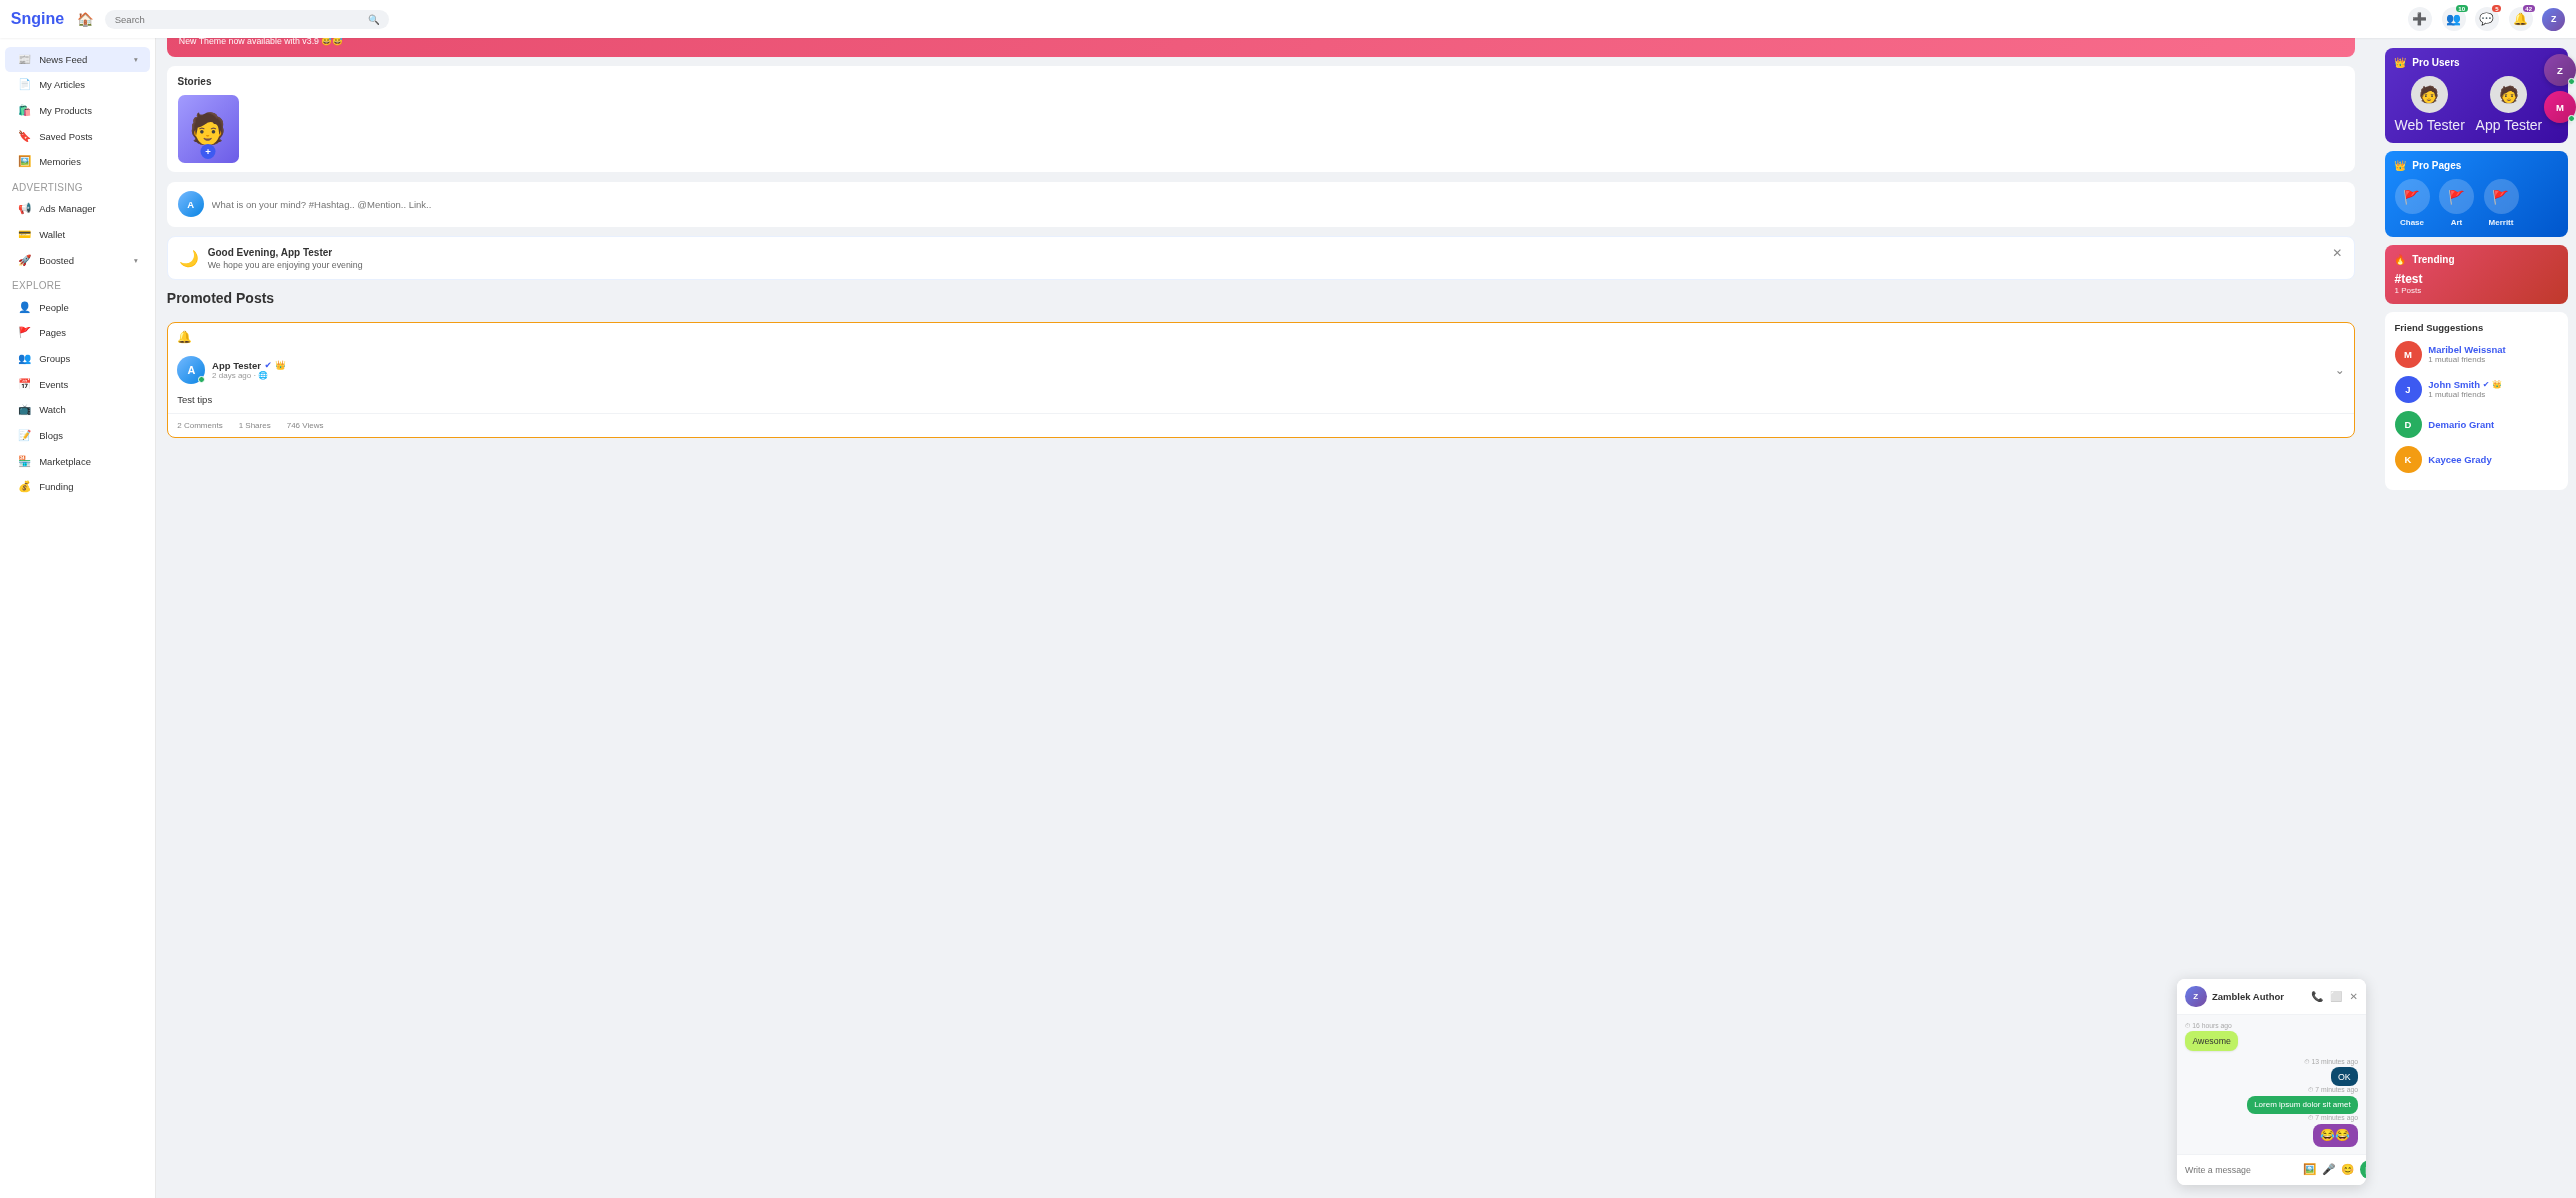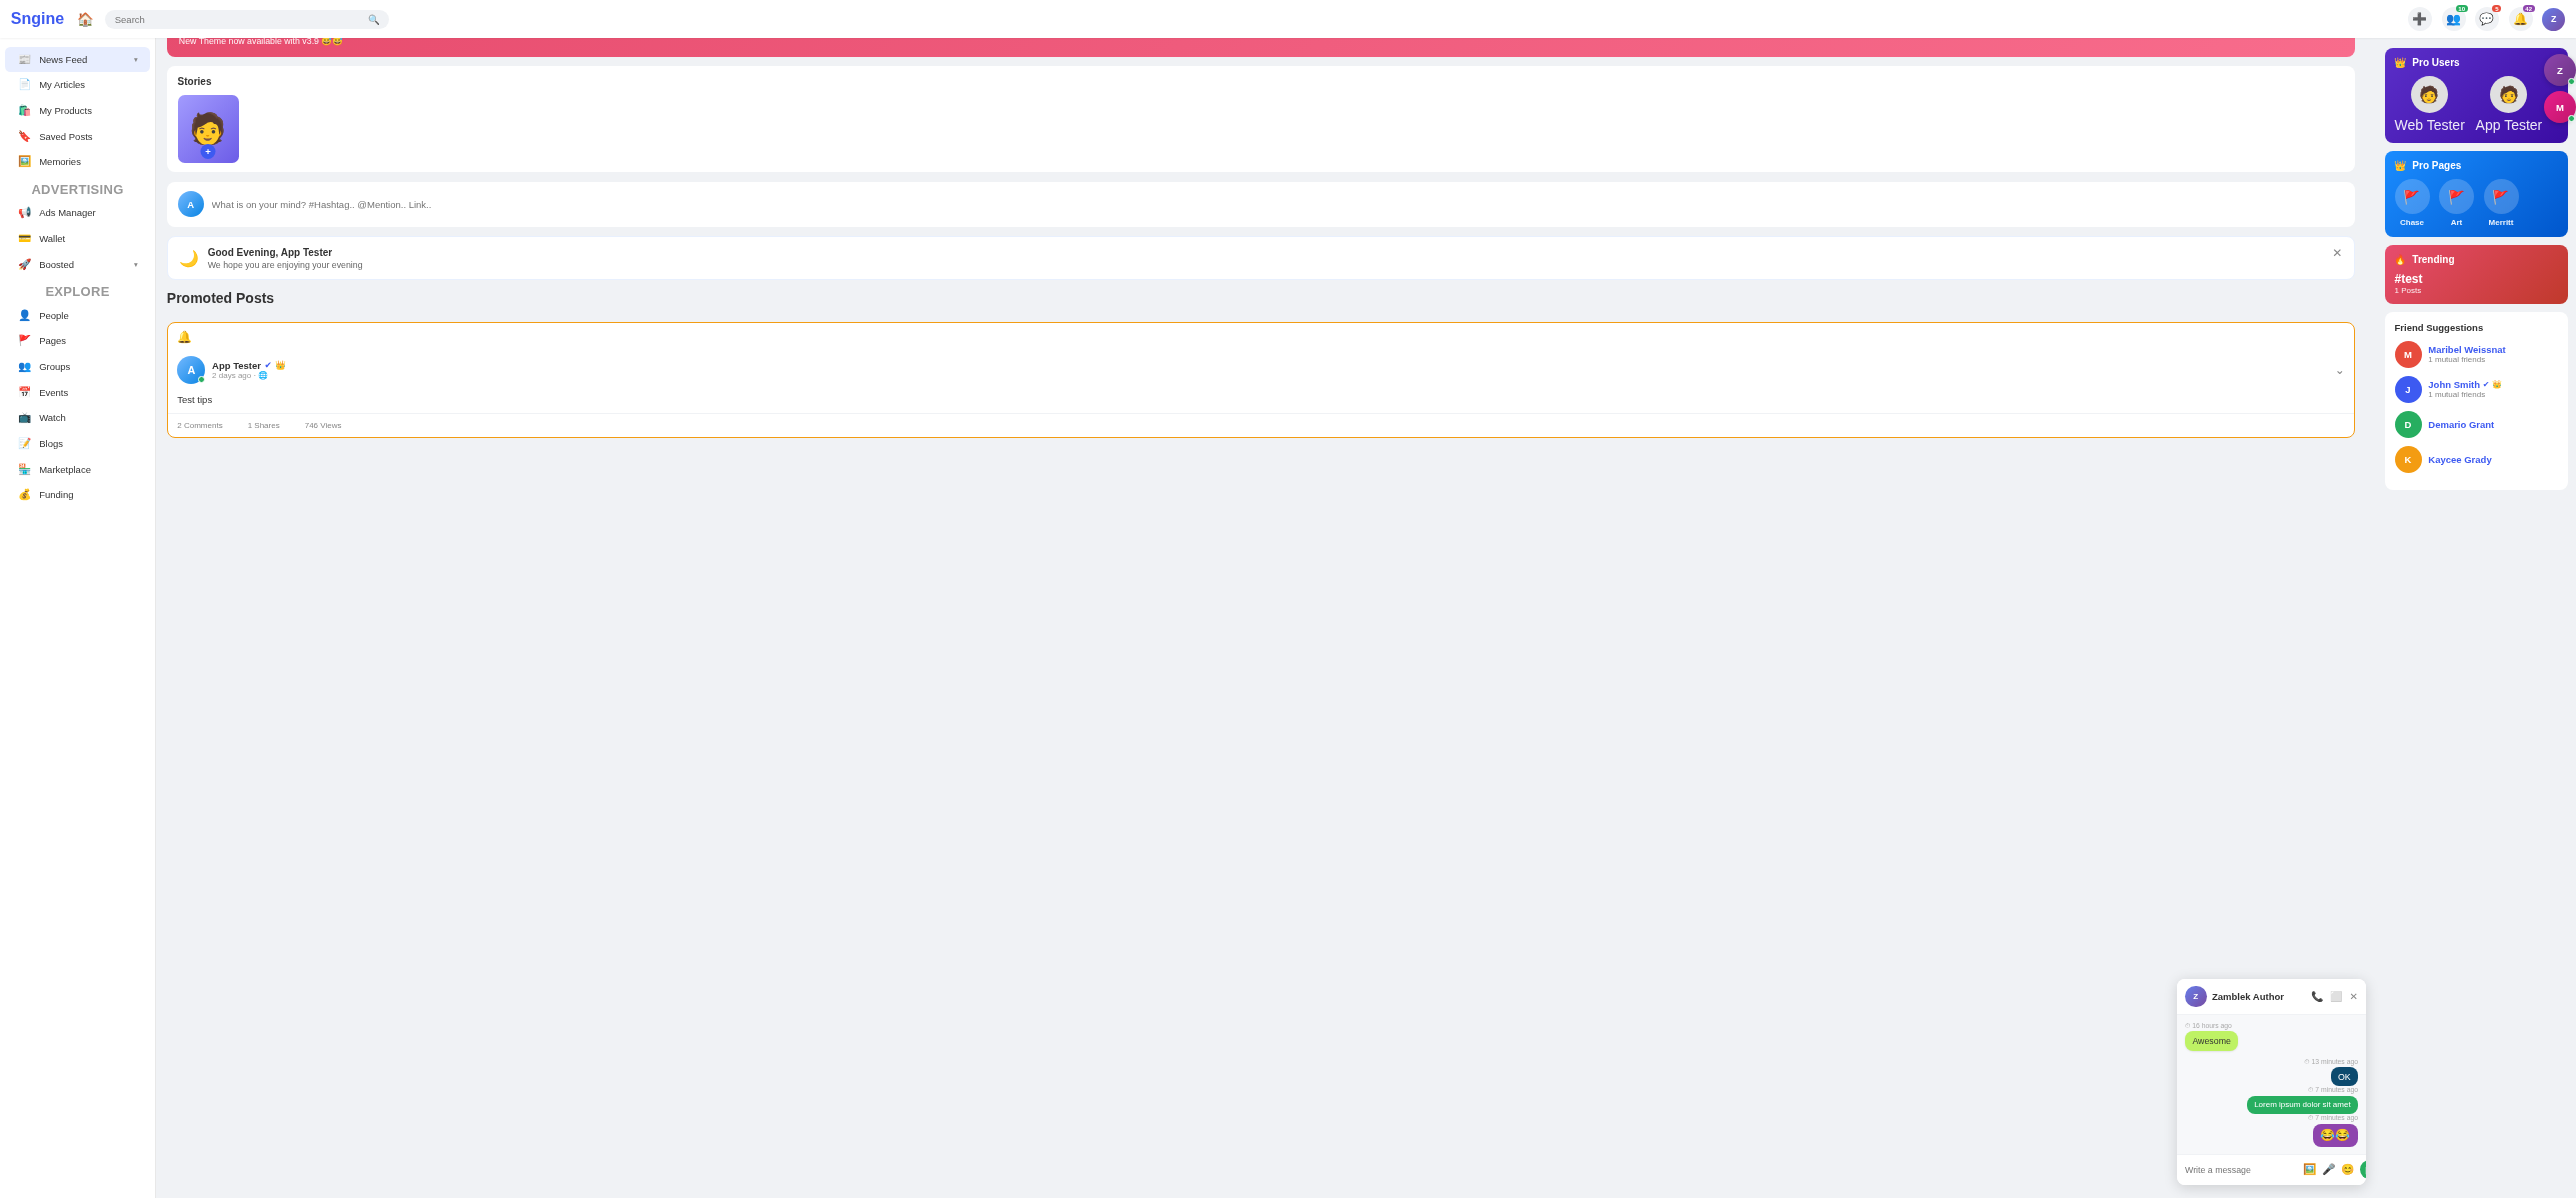--- a/index.html
+++ b/index.html
@@ -46,21 +46,21 @@
     }
     .sidebar-item {
       display: flex; align-items: center; gap: 6.8px;
       padding: 6px 12px; cursor: pointer; border-radius: 5.4px;
       margin: 0.7px 5.4px; transition: background 0.15s;
     }
     .sidebar-item.active { background: #e8eeff; }
     .sidebar-item .si-icon { font-size: 10.8px; color: #3d5af1; width: 15px; text-align: center; }
     .sidebar-item .si-label { font-size: 9.5px; color: #333; font-weight: 500; flex: 1; }
     .sidebar-item .si-arrow { font-size: 7.4px; color: #888; }
-    .sidebar-section { font-size: 13px; font-weight: 700; color: #999; padding: 6.8px 12px 2.7px; text-transform: uppercase; letter-spacing: 0.3px; text-align: center; }
+    .sidebar-section { font-size: 10px; font-weight: 400; color: #999; padding: 6.8px 12px 2.7px; text-transform: uppercase; letter-spacing: 0.3px; }
 
     
     .main { margin-left: 156px; margin-right: 210px; padding: 10.8px; flex: 1; }
 
     
     .notif-banner {
       background: linear-gradient(135deg, #e74c6e, #f86c8c);
       border-radius: 8px; padding: 10.8px 12px; margin-bottom: 9.5px;
       display: flex; align-items: flex-start; justify-content: space-between;
       color: #fff;
@@ -109,21 +109,21 @@
     }
     .post-card-header { display: flex; align-items: center; gap: 6.8px; padding: 8px 9.5px; justify-content: space-between; }
     .post-card-user { display: flex; align-items: center; gap: 6.8px; }
     .post-user-avatar { width: 28px; height: 28px; border-radius: 50%; background: linear-gradient(135deg, #74b9ff, #0984e3); display: flex; align-items: center; justify-content: center; color: #fff; font-size: 10.8px; font-weight: 600; position: relative; }
     .online-dot { position: absolute; bottom: 0.7px; right: 0.7px; width: 6.8px; height: 6.8px; background: #27ae60; border-radius: 50%; border: 1.4px solid #fff; }
     .post-username { font-weight: 700; font-size: 9.5px; }
     .post-meta { font-size: 8px; color: #999; margin-top: 0; }
     .verified-icon { color: #3d5af1; font-size: 8.8px; }
     .crown-icon { color: #f39c12; font-size: 8.8px; }
     .post-body { padding: 2.7px 9.5px 8px; font-size: 9.5px; }
-    .post-footer { display: flex; gap: 25px; padding: 6.8px 9.5px; border-top: 0.7px solid #f0f2f5; color: #888; font-size: 8px; text-align: center; }
+    .post-footer { display: flex; gap: 16px; padding: 6.8px 9.5px; border-top: 0.7px solid #f0f2f5; color: #888; font-size: 8px; text-align: center; }
     .promoted-badge { color: #f39c12; font-size: 12px; }
     .post-dropdown { color: #888; font-size: 12px; cursor: pointer; }
 
     
     .right-panel { width: 199px; position: fixed; top: 38px; right: 0; bottom: 0; overflow-y: auto; padding: 9.5px 8px; }
 
     
     .pro-users-card {
       background: linear-gradient(135deg, #5b2fc9, #3a0ca3);
       border-radius: 8px; padding: 9.5px; margin-bottom: 8px; color: #fff;

